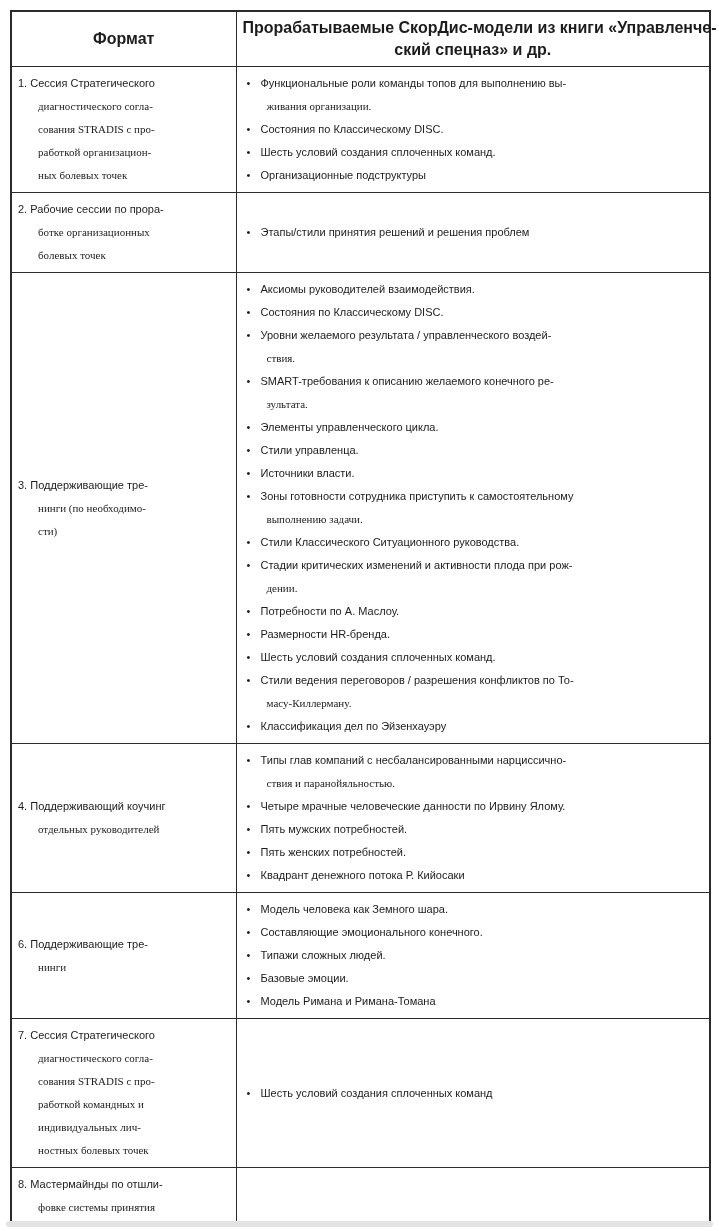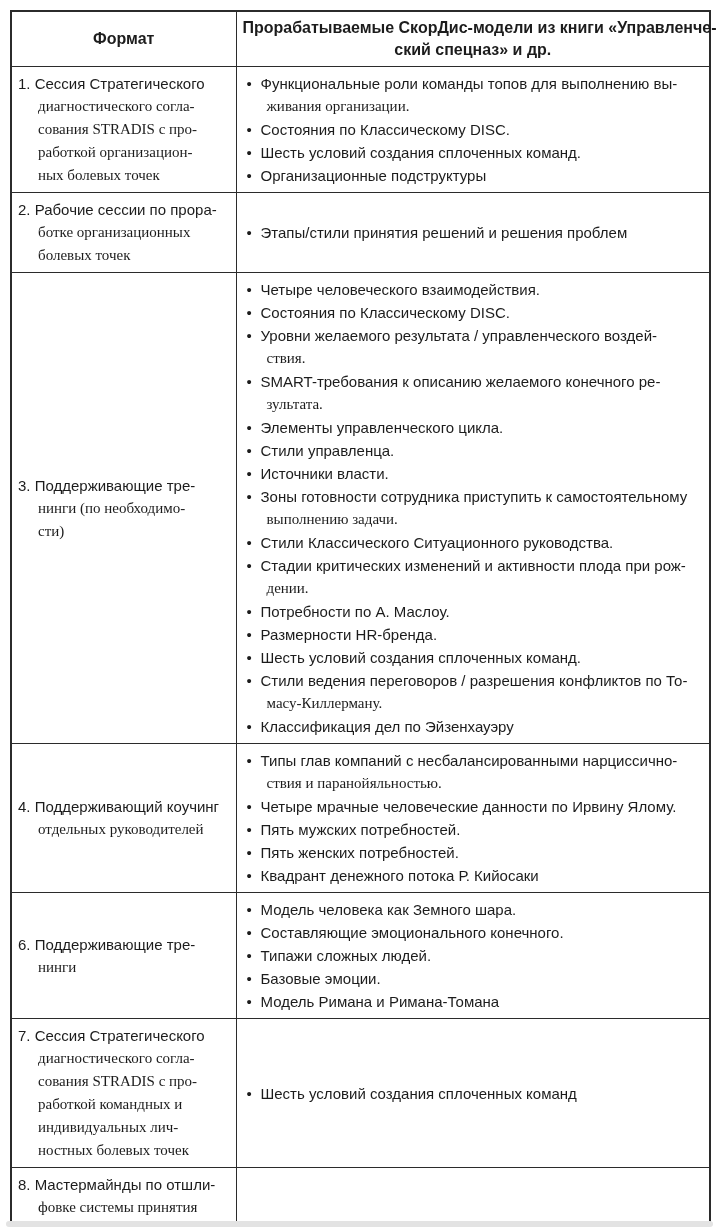--- a/index.html
+++ b/index.html
@@ -19,21 +19,21 @@
     border-collapse:collapse;table-layout:fixed;
     border:2px solid var(--border);
   }
   col.c-format{width:225px;}
   col.c-models{width:474px;}
   th,td{border:1px solid var(--border);vertical-align:middle;background:var(--bg);}
   th{
     font-weight:bold;font-size:16px;line-height:22px;
     text-align:center;padding:5px 6px;
   }
-  td{font-size:15px;line-height:23px;}
+  td{font-size:11px;line-height:23px;}
   td.fmt{padding:5px 6px 5px 6px;}
   td.fmt .line{white-space:nowrap;}
   td.fmt .line.cont{padding-left:20px;font-family:Liberation Serif, serif;}
   td.models{padding:5px 8px 5px 10px;}
   td.models .line{white-space:nowrap;}
   td.models .b-cont{padding-left:20px;font-family:Liberation Serif, serif;}
   .bullet{display:inline-block;width:14px;}
   .hline{text-align:center;white-space:nowrap;}
   .page-edge{
     position:absolute;left:6px;right:6px;top:1221px;height:6px;
@@ -99,21 +99,21 @@
         </td>
       </tr>
       <tr>
         <td class="fmt">
           <div class="line">3. Поддерживающие тре-</div>
           <div class="line cont">нинги (по необходимо-</div>
           <div class="line cont">сти)</div>
         </td>
         <td class="models">
           <div class="item">
-            <div class="line b-first"><span class="bullet">•</span><span>Четыре человеческого взаимодействия.</span></div>
+            <div class="line b-first"><span class="bullet">•</span><span>Аксиомы руководителей взаимодействия.</span></div>
           </div>
           <div class="item">
             <div class="line b-first"><span class="bullet">•</span><span>Состояния по Классическому DISC.</span></div>
           </div>
           <div class="item">
             <div class="line b-first"><span class="bullet">•</span><span>Уровни желаемого результата / управленческого воздей-</span></div>
             <div class="line b-cont">ствия.</div>
           </div>
           <div class="item">
             <div class="line b-first"><span class="bullet">•</span><span>SMART-требования к описанию желаемого конечного ре-</span></div>

